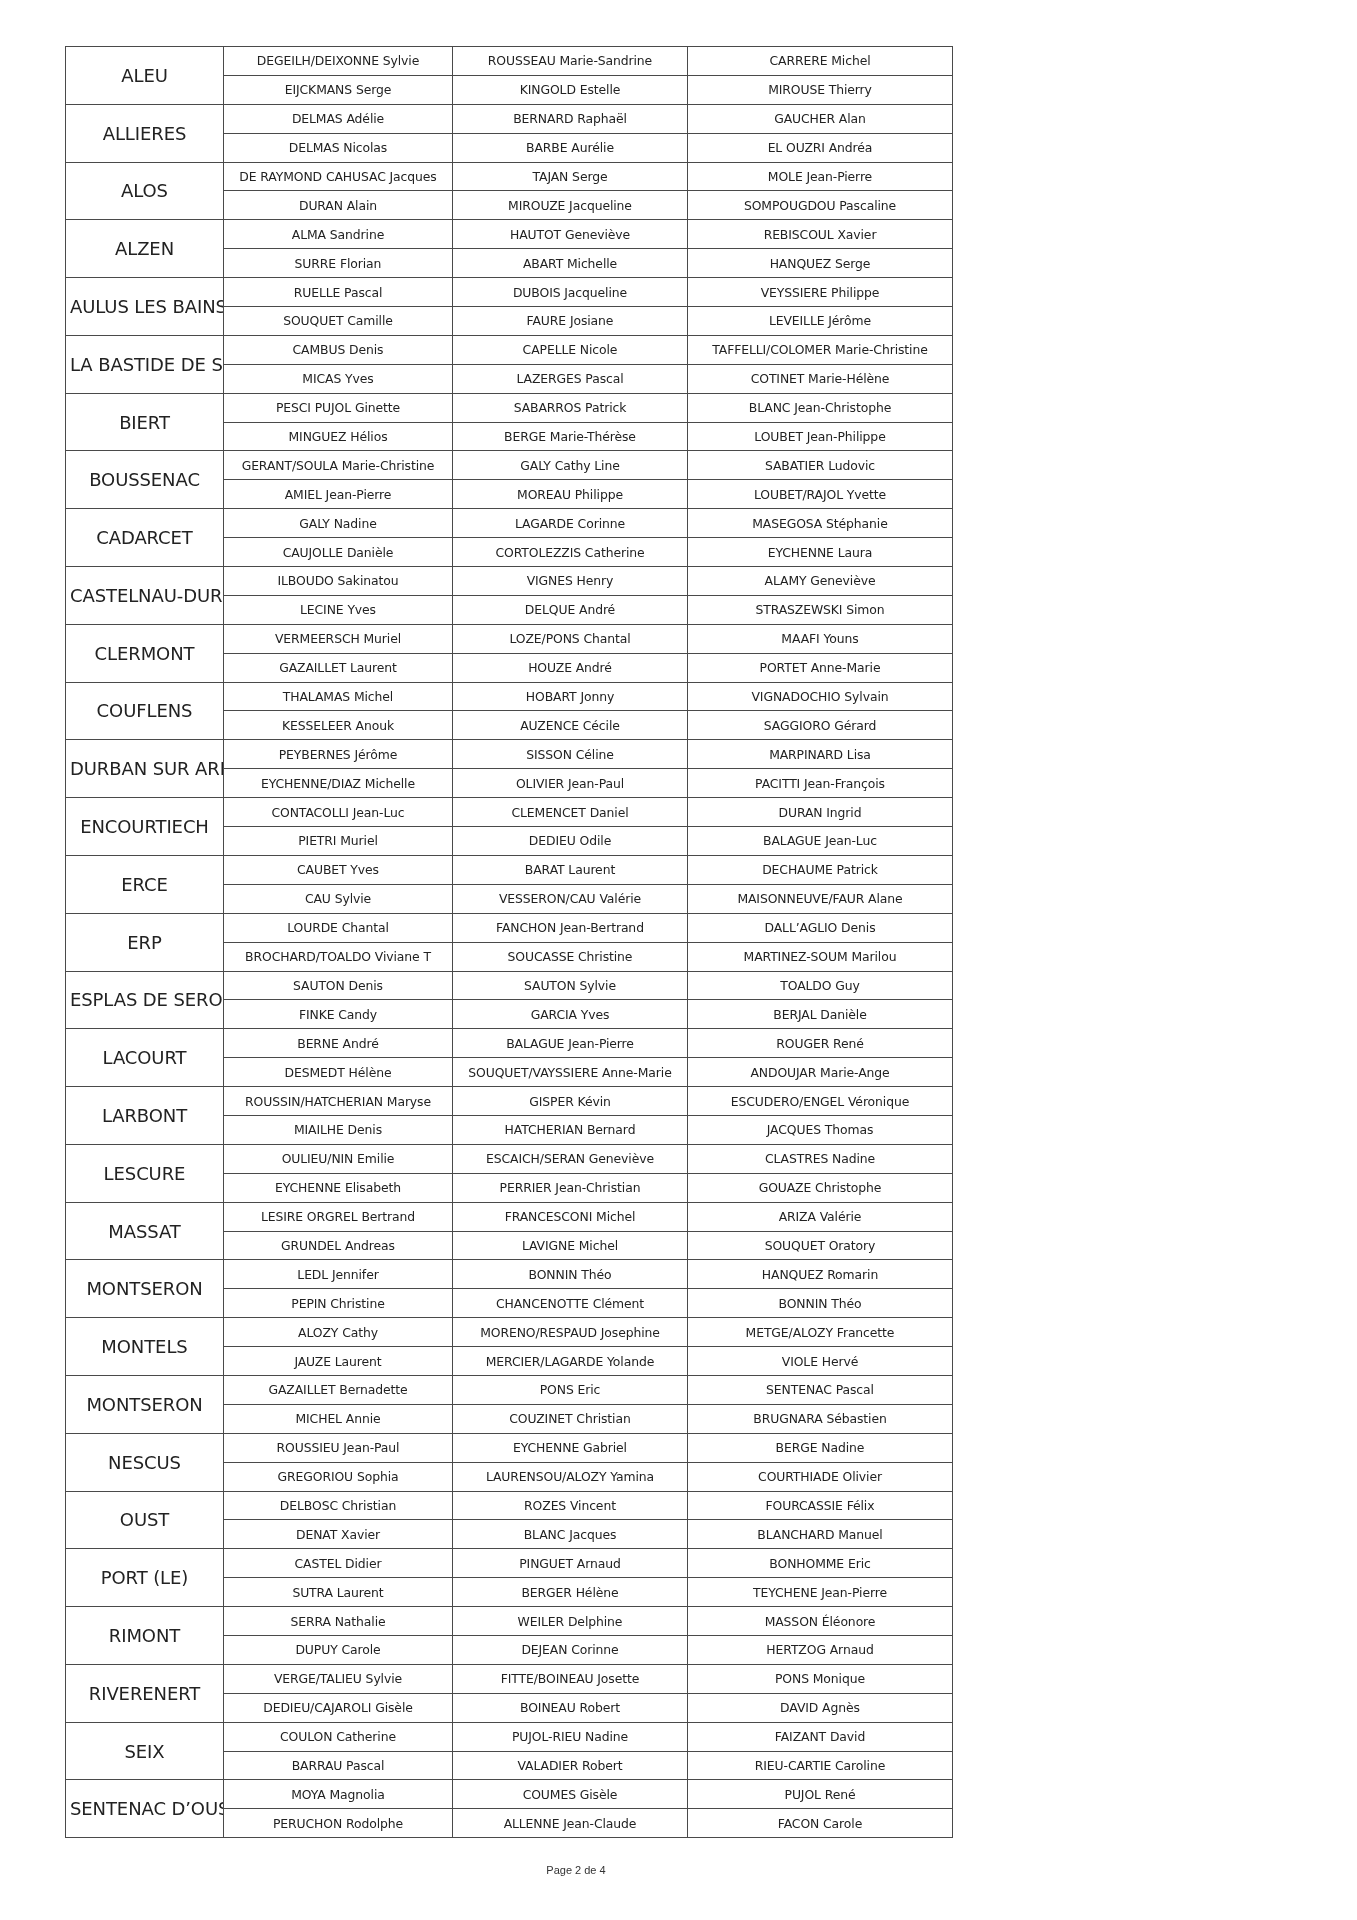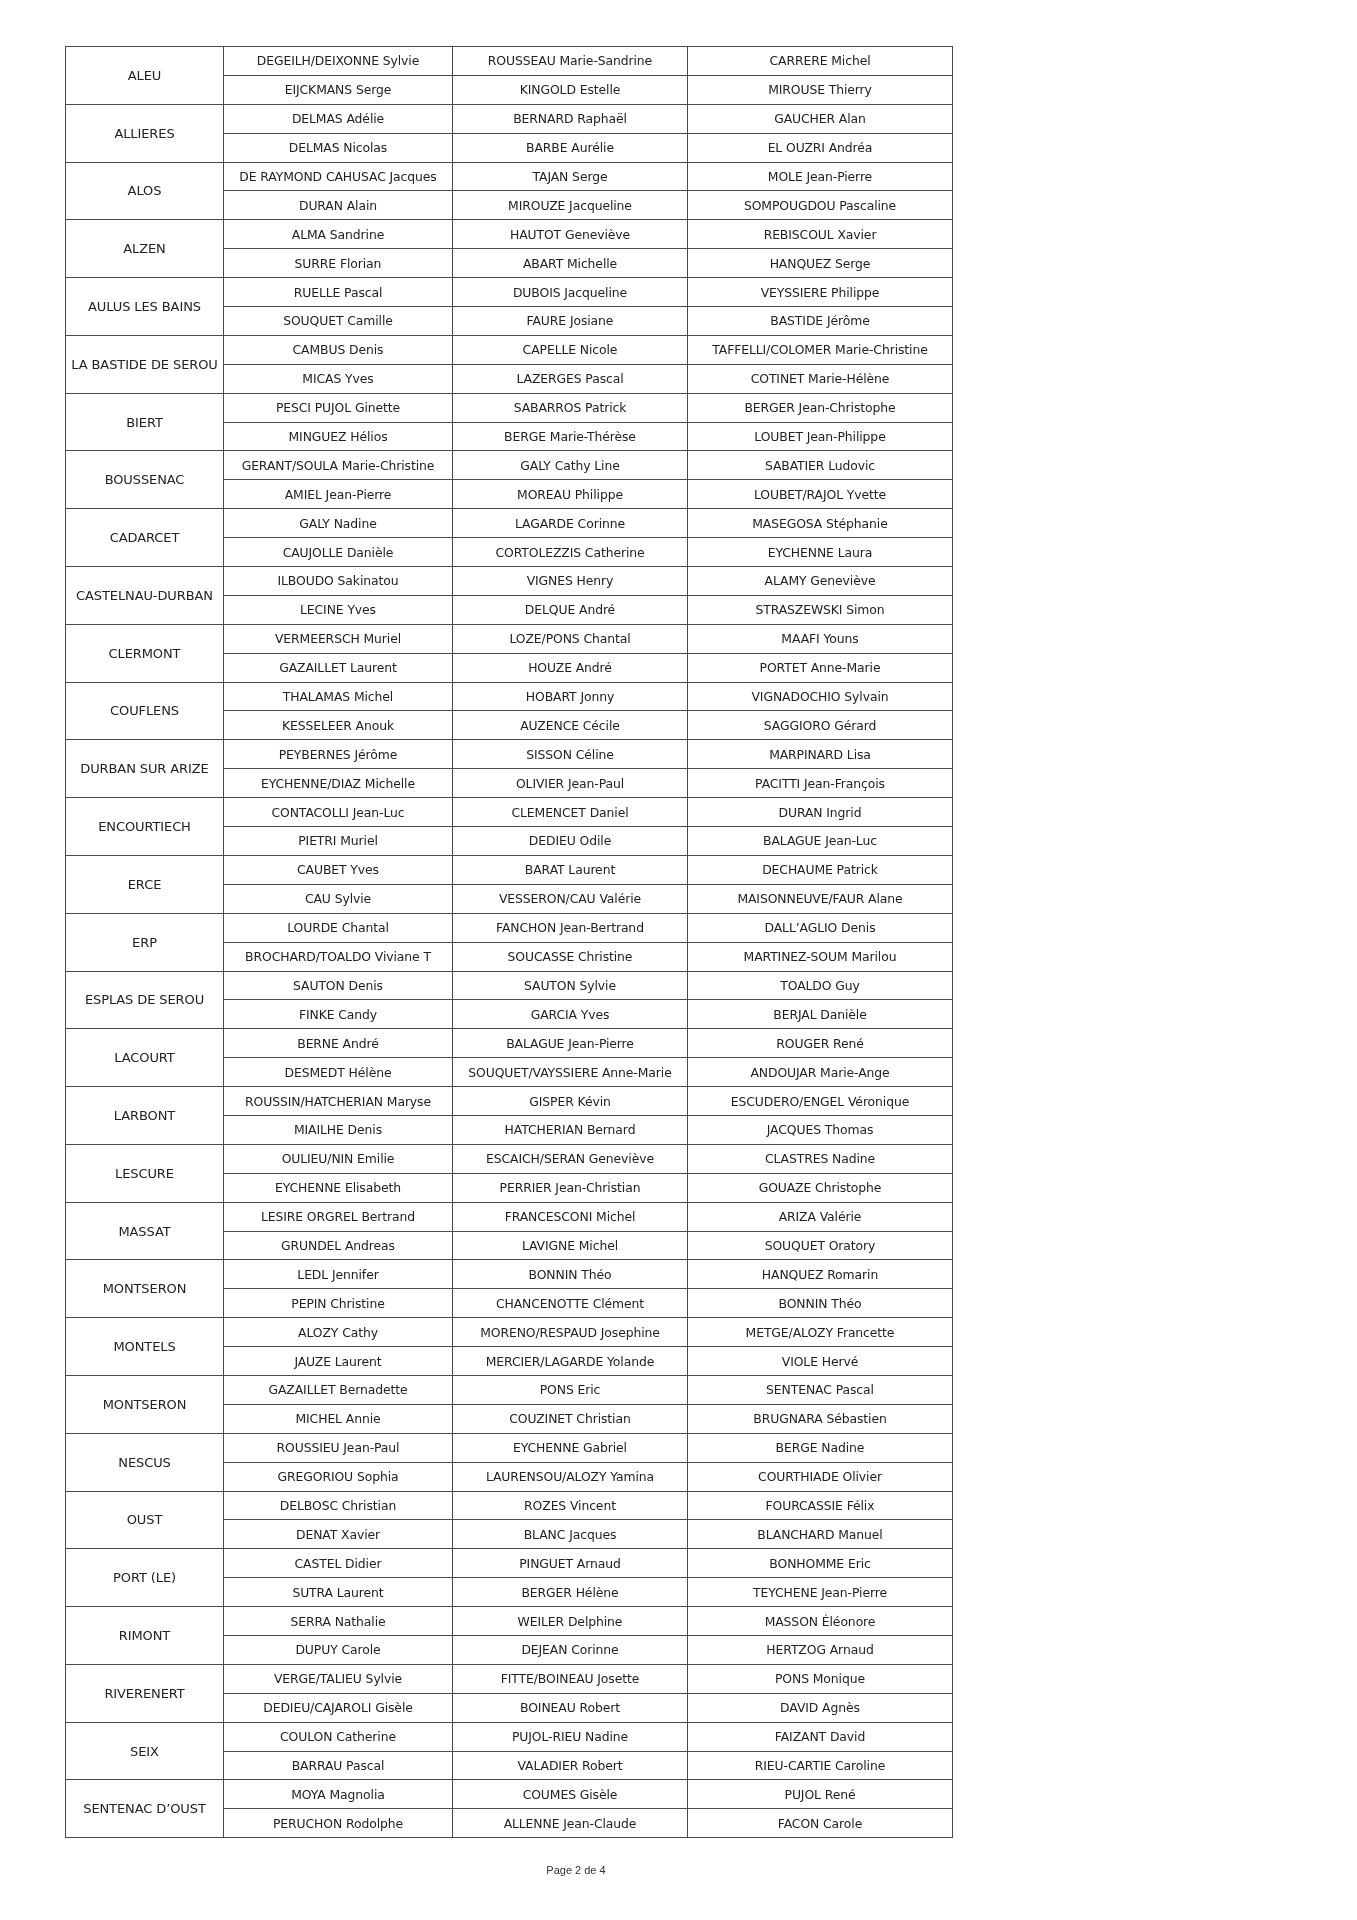--- a/index.html
+++ b/index.html
@@ -3,21 +3,21 @@
 <meta charset="utf-8">
 <style>
   html, body { margin: 0; padding: 0; background: #ffffff; }
   body { width: 1357px; height: 1920px; position: relative; overflow: hidden;
          font-family: "DejaVu Sans", sans-serif; color: #222; }
   #doc-table { position: absolute; left: 65px; top: 46px; width: 887px;
                border-collapse: collapse; table-layout: fixed; }
   #doc-table td { border: 1.3px solid #4a4a4a; text-align: center; vertical-align: middle;
                   font-size: 12.4px; height: 27.9px; padding: 0 4px; white-space: nowrap;
                   overflow: hidden; letter-spacing: -0.1px; }
-  #doc-table td.commune { font-size: 13px; }
+  #doc-table td.commune { font-size: 18px; }
   col.c0 { width: 158px; } col.c1 { width: 229px; } col.c2 { width: 235px; } col.c3 { width: 265px; }
   .footer { position: absolute; top: 1864px; left: 0; width: 1152px; text-align: center;
             font-family: "Liberation Sans", sans-serif; font-size: 11px; color: #333; }
 </style>
 </head>
 <body>
 
 <table id="doc-table">
   <colgroup>
       <col class="c0">
@@ -72,38 +72,38 @@
       </tr>
       <tr>
         <td class="commune" rowspan="2">AULUS LES BAINS</td>
         <td>RUELLE Pascal</td>
         <td>DUBOIS Jacqueline</td>
         <td>VEYSSIERE Philippe</td>
       </tr>
       <tr>
         <td>SOUQUET Camille</td>
         <td>FAURE Josiane</td>
-        <td>BASTIDE Jérôme</td>
+        <td>LEVEILLE Jérôme</td>
       </tr>
       <tr>
         <td class="commune" rowspan="2">LA BASTIDE DE SEROU</td>
         <td>CAMBUS Denis</td>
         <td>CAPELLE Nicole</td>
         <td>TAFFELLI/COLOMER Marie-Christine</td>
       </tr>
       <tr>
         <td>MICAS Yves</td>
         <td>LAZERGES Pascal</td>
         <td>COTINET Marie-Hélène</td>
       </tr>
       <tr>
         <td class="commune" rowspan="2">BIERT</td>
         <td>PESCI PUJOL Ginette</td>
         <td>SABARROS Patrick</td>
-        <td>BERGER Jean-Christophe</td>
+        <td>BLANC Jean-Christophe</td>
       </tr>
       <tr>
         <td>MINGUEZ Hélios</td>
         <td>BERGE Marie-Thérèse</td>
         <td>LOUBET Jean-Philippe</td>
       </tr>
       <tr>
         <td class="commune" rowspan="2">BOUSSENAC</td>
         <td>GERANT/SOULA Marie-Christine</td>
         <td>GALY Cathy Line</td>

